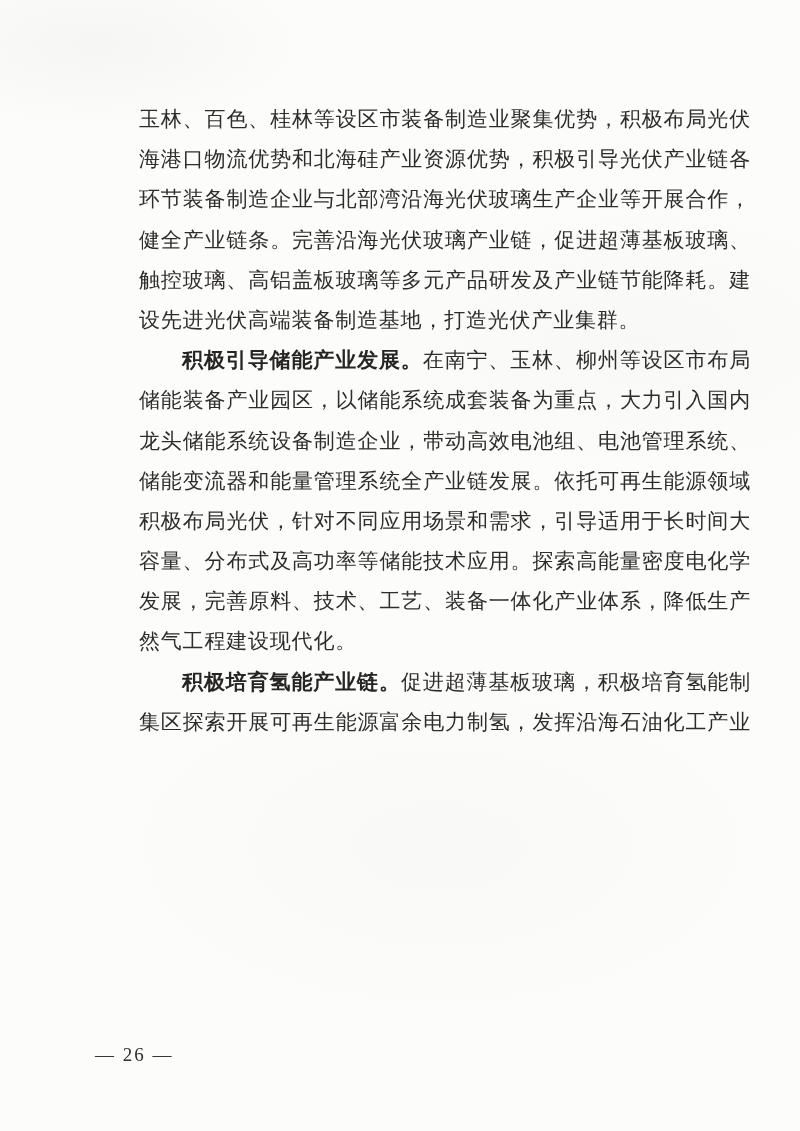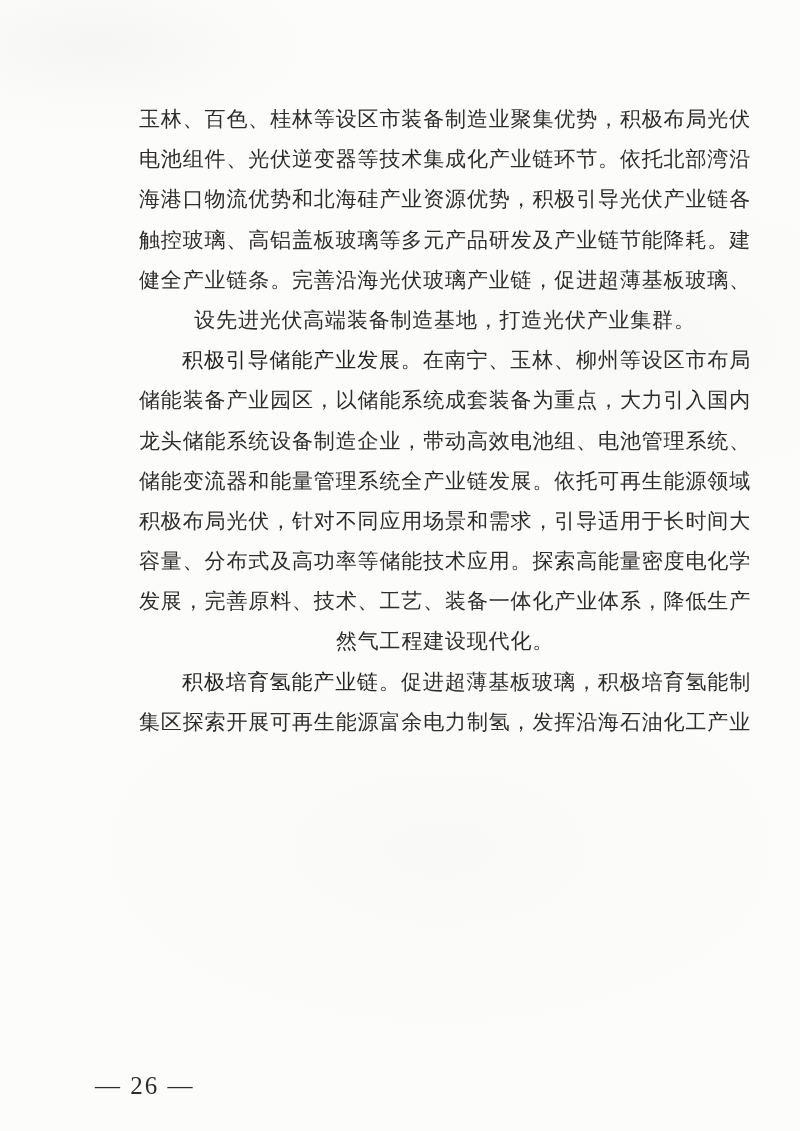--- a/index.html
+++ b/index.html
@@ -29,54 +29,53 @@
     top: 99px;
     width: 612px;
     color: #2e2d2b;
     font-size: 21px;
     letter-spacing: 0.8px;
     margin-left: 44px;
   }
   .line {
     height: 40.2px;
     line-height: 40.2px;
-    text-align: center;
+    text-align: left;
   }
   .line.fill {
     text-align: justify;
     text-align-last: justify;
     text-justify: inter-character;
   }
   .line.indent {
     padding-left: 43px;
   }
   .lead {
-    font-weight: 400;
+    font-weight: 700;
     color: #262523;
   }
   .page-number {
     position: absolute;
     left: 95px;
     top: 1044px;
-    font-size: 25px;
+    font-size: 19px;
     letter-spacing: 2px;
     color: #2e2d2b;
-    margin-top: 28px;
   }
 </style>
 </head>
 <body>
 
 <div class="page">
   <div class="doc-text">
       <div class="line fill">玉林、百色、桂林等设区市装备制造业聚集优势，积极布局光伏</div>
-      <div class="line fill">电池组件、光伏逆变器等技术集成化产业链环节。依托北部湾沿</div>
       <div class="line fill">海港口物流优势和北海硅产业资源优势，积极引导光伏产业链各</div>
+      <div class="line fill">环节装备制造企业与北部湾沿海光伏玻璃生产企业等开展合作，</div>
+      <div class="line fill">健全产业链条。完善沿海光伏玻璃产业链，促进超薄基板玻璃、</div>
       <div class="line fill">触控玻璃、高铝盖板玻璃等多元产品研发及产业链节能降耗。建</div>
-      <div class="line fill">健全产业链条。完善沿海光伏玻璃产业链，促进超薄基板玻璃、</div>
       <div class="line">设先进光伏高端装备制造基地，打造光伏产业集群。</div>
       <div class="line fill indent"><span class="lead">积极引导储能产业发展。</span><span>在南宁、玉林、柳州等设区市布局</span></div>
       <div class="line fill">储能装备产业园区，以储能系统成套装备为重点，大力引入国内</div>
       <div class="line fill">龙头储能系统设备制造企业，带动高效电池组、电池管理系统、</div>
       <div class="line fill">储能变流器和能量管理系统全产业链发展。依托可再生能源领域</div>
       <div class="line fill">积极布局光伏，针对不同应用场景和需求，引导适用于长时间大</div>
       <div class="line fill">容量、分布式及高功率等储能技术应用。探索高能量密度电化学</div>
       <div class="line fill">发展，完善原料、技术、工艺、装备一体化产业体系，降低生产</div>
       <div class="line">然气工程建设现代化。</div>
       <div class="line fill indent"><span class="lead">积极培育氢能产业链。</span><span>促进超薄基板玻璃，积极培育氢能制</span></div>

